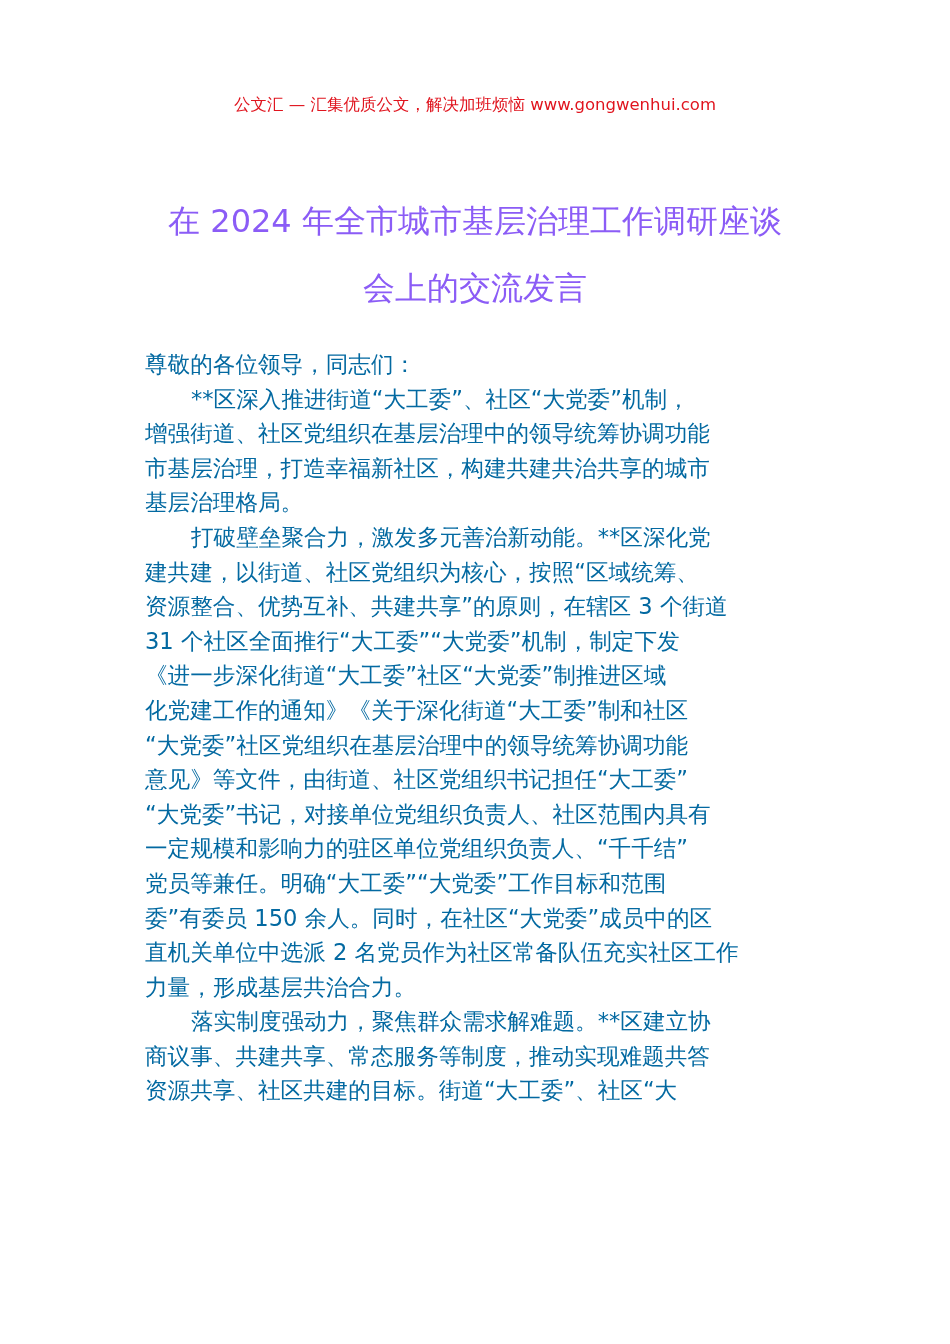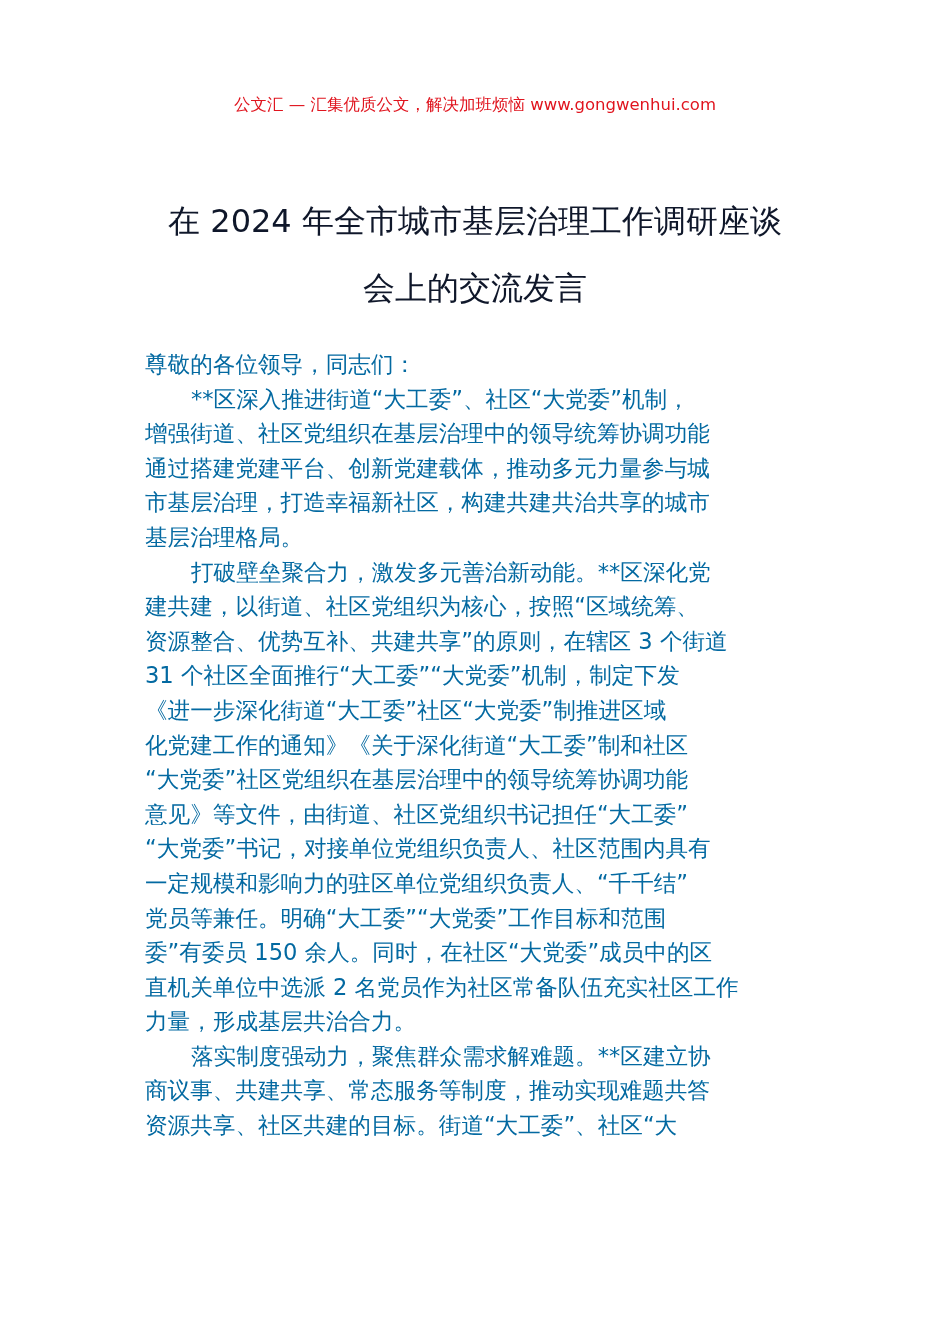--- a/index.html
+++ b/index.html
@@ -34,21 +34,21 @@
       line-height: 26px;
     }
     .doc-title {
       position: absolute;
       left: 0;
       top: 180px;
       width: 950px;
       text-align: center;
       font-family: "DejaVu Sans", "Liberation Serif", sans-serif;
       font-size: 32px;
-      color: #0f172a;
+      color: #8b5cf6;
       line-height: 67px;
     }
     .doc-title .title-line {
       display: block;
     }
     .doc-body {
       position: absolute;
       left: 145px;
       top: 339px;
       width: 666px;
@@ -78,21 +78,20 @@
   <div class="doc-title">
     <span class="title-line">在 2024 年全市城市基层治理工作调研座谈</span>
     <span class="title-line">会上的交流发言</span>
   </div>
 
   <div class="doc-body" id="doc-body">
 
   <span class="line">尊敬的各位领导，同志们：</span>
       <span class="line indent">**区深入推进街道“大工委”、社区“大党委”机制，</span>
       <span class="line">增强街道、社区党组织在基层治理中的领导统筹协调功能</span>
-      <span class="line">通过搭建党建平台、创新党建载体，推动多元力量参与城</span>
       <span class="line">市基层治理，打造幸福新社区，构建共建共治共享的城市</span>
       <span class="line">基层治理格局。</span>
       <span class="line indent">打破壁垒聚合力，激发多元善治新动能。**区深化党</span>
       <span class="line">建共建，以街道、社区党组织为核心，按照“区域统筹、</span>
       <span class="line">资源整合、优势互补、共建共享”的原则，在辖区 3 个街道</span>
       <span class="line">31 个社区全面推行“大工委”“大党委”机制，制定下发</span>
       <span class="line">《进一步深化街道“大工委”社区“大党委”制推进区域</span>
       <span class="line">化党建工作的通知》《关于深化街道“大工委”制和社区</span>
       <span class="line">“大党委”社区党组织在基层治理中的领导统筹协调功能</span>
       <span class="line">意见》等文件，由街道、社区党组织书记担任“大工委”</span>

